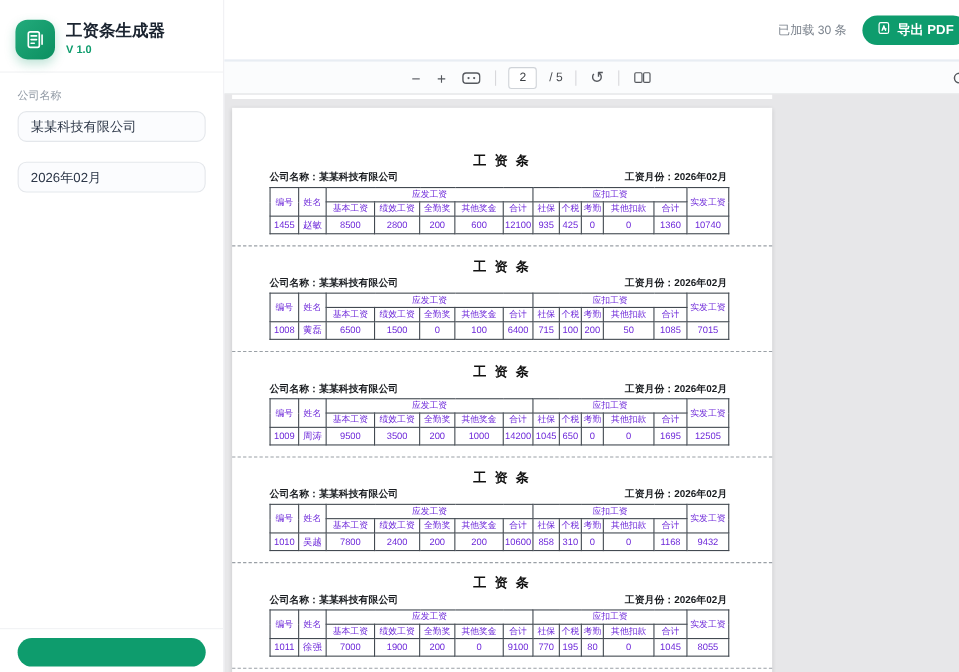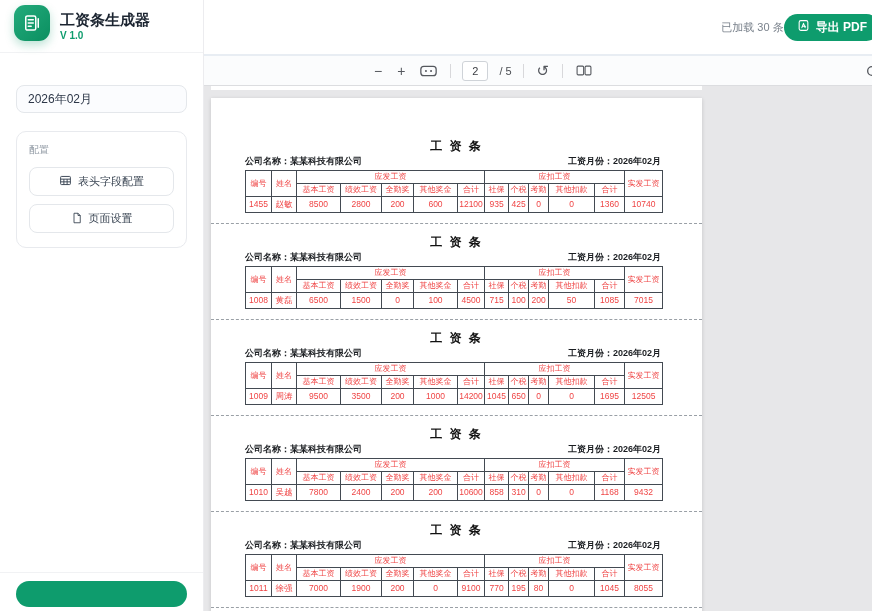--- a/index.html
+++ b/index.html
@@ -2,59 +2,59 @@
 <html><head>
 <meta charset="utf-8">
 <style>
   * { margin:0; padding:0; box-sizing:border-box; }
   html,body { background:#fff; }
   body { font-family:"Liberation Sans", sans-serif; }
   .app { position:relative; width:872px; height:611px; display:flex; overflow:hidden; background:#fff; }
 
   
   .sidebar { width:204px; flex:0 0 204px; background:#fff; border-right:1px solid #ececef; display:flex; flex-direction:column; }
-  .side-header { display:flex; align-items:flex-end; gap:10px; padding:5px 14px 11px; border-bottom:1px solid #f1f2f4; }
+  .side-header { display:flex; align-items:center; gap:10px; padding:18px 14px 11px; border-bottom:1px solid #f1f2f4; }
   .logo { width:36px; height:36px; border-radius:11px; background:linear-gradient(135deg,#23ab7c,#0b8f60); box-shadow:0 4px 10px rgba(16,150,105,.28); display:flex; align-items:center; justify-content:center; }
   .app-title { font-size:15px; font-weight:bold; color:#1b2430; line-height:1.1; }
   .app-ver { font-size:10px; font-weight:bold; color:#0e9c6d; margin-top:2px; }
   .side-body { flex:1; padding:14px 16px 0; }
   .field-label { font-size:10px; color:#8f98a3; margin-bottom:7px; }
   .text-input { display:block; width:100%; height:28px; border:1px solid #e4e7eb; border-radius:8px; background:#fbfcfe; font-size:12px; color:#2d3748; padding:0 11px; font-family:inherit; outline:none; }
   .gap16 { height:18px; }
   .config-card { margin-top:18px; border:1px solid #e8eaee; border-radius:10px; padding:11px 12px 14px; }
   .config-title { font-size:10px; color:#8f98a3; margin-bottom:10px; }
   .cfg-btn { width:100%; height:29px; border:1px solid #e4e7eb; border-radius:8px; background:#fff; font-size:11px; color:#3d4856; display:flex; align-items:center; justify-content:center; gap:6px; font-family:inherit; cursor:pointer; }
   .cfg-btn + .cfg-btn { margin-top:8px; }
   .side-footer { border-top:1px solid #f1f2f4; padding:8px 16px 0; }
   .gen-btn { width:100%; height:26px; border:none; border-radius:13px; background:#0e9c6d; cursor:pointer; }
 
   
   .main { flex:1; min-width:0; display:flex; flex-direction:column; }
   .topbar { height:54px; flex:0 0 54px; background:#fff; display:flex; align-items:center; justify-content:flex-end; position:relative; }
-  .loaded-badge { font-size:11px; color:#7a828c; }
+  .loaded-badge { font-size:11px; color:#7a828c; margin-right:14px; }
   .export-btn { height:27px; min-width:92px; margin-right:-8px; border:none; border-radius:15px; background:#0e9c6d; color:#fff; font-weight:bold; font-size:12px; display:flex; align-items:center; justify-content:center; gap:6px; padding:0 13px; font-family:inherit; cursor:pointer; }
 
   .pdftoolbar { height:32px; flex:0 0 32px; background:#fbfcfd; border-top:2px solid #e8edf3; border-bottom:1px solid #dcdde0; display:flex; align-items:center; position:relative; }
   .tb-controls { display:flex; align-items:center; gap:11px; margin-left:168px; }
   .tb-btn { background:none; border:none; color:#55585e; font-size:14px; line-height:1; cursor:pointer; padding:2px; display:flex; align-items:center; font-family:inherit; }
   .tb-sep { width:1px; height:14px; background:#d8d8db; }
   .page-input { width:26px; height:20px; border:1px solid #cfd3d8; border-radius:3px; background:#fff; text-align:center; font-size:11px; color:#3a3d42; font-family:inherit; outline:none; }
   .page-total { font-size:11px; color:#4a4d52; }
   .rotate-glyph { font-size:15px; }
   .search-btn { position:absolute; right:-9px; top:8px; background:none; border:none; cursor:pointer; }
 
   .pdfarea { flex:1; background:#e7e7e9; position:relative; overflow:hidden; }
   .prev-page { position:absolute; left:7px; top:0; width:491px; height:4px; background:#fff; }
   .pdf-page { position:absolute; left:7px; top:12px; width:491px; height:700px; background:#fff; box-shadow:0 1px 4px rgba(0,0,0,.15); padding-top:30px; }
 
   
   .slip { padding-top:12px; padding-bottom:10px; border-bottom:1px dashed #9aa0a6; }
   .slip-title { text-align:center; font-size:12px; line-height:12px; font-weight:bold; letter-spacing:2px; color:#111; margin-bottom:4px; }
   .slip-meta { width:416px; margin-left:34px; display:flex; justify-content:space-between; font-size:9px; line-height:10px; font-weight:600; color:#1a1d21; margin-bottom:4px; }
-  .slip-table { border-collapse:collapse; table-layout:fixed; width:417px; margin-left:34px; color:#ef4444; }
+  .slip-table { border-collapse:collapse; table-layout:fixed; width:417px; margin-left:34px; color:#6d28d9; }
   .slip-table td { border:1px solid #434a52; text-align:center; vertical-align:middle; padding:0; font-size:8px; height:13px; line-height:1; overflow:hidden; white-space:nowrap; }
   .slip-table tr.data-row td { height:16px; font-size:8.5px; }
 </style>
 </head>
 <body>
 
 <div class="app">
 
   <aside class="sidebar">
     <div class="side-header">
@@ -67,48 +67,26 @@
           <line x1="19.5" y1="7" x2="19.5" y2="17"></line>
         </svg>
       </div>
       <div>
         <div class="app-title">工资条生成器</div>
         <div class="app-ver">V 1.0</div>
       </div>
     </div>
 
     <div class="side-body">
+      <div class="field-label">公司名称</div>
+      <input class="text-input" type="text" value="某某科技有限公司" style="">
 
       <div class="gap16"></div>
       <input class="text-input" type="text" value="2026年02月" style="">
 
-      <div class="config-card">
-        <div class="config-title">配置</div>
-        <button class="cfg-btn">
-          <span>
-            <svg width="13" height="13" viewBox="0 0 24 24" fill="none" stroke="#3d4856" stroke-width="1.8">
-              <rect x="3" y="4.5" width="18" height="15" rx="1.5"></rect>
-              <line x1="3" y1="9.5" x2="21" y2="9.5"></line>
-              <line x1="3" y1="14.5" x2="21" y2="14.5"></line>
-              <line x1="9" y1="9.5" x2="9" y2="19.5"></line>
-              <line x1="15" y1="9.5" x2="15" y2="19.5"></line>
-            </svg>
-          </span>
-          <span>表头字段配置</span>
-        </button>
-        <button class="cfg-btn">
-          <span>
-            <svg width="12" height="12" viewBox="0 0 24 24" fill="none" stroke="#3d4856" stroke-width="1.8" stroke-linejoin="round">
-              <path d="M6 2.5h8l4.5 4.5v14.5H6z"></path>
-              <path d="M14 2.5V7h4.5"></path>
-            </svg>
-          </span>
-          <span>页面设置</span>
-        </button>
-      </div>
     </div>
 
     <div class="side-footer">
       <button class="gen-btn"></button>
     </div>
   </aside>
 
   <main class="main">
     <header class="topbar">
       <span class="loaded-badge">已加载 30 条</span>
@@ -264,21 +242,21 @@
         <td>其他扣款</td>
         <td>合计</td>
       </tr>
       <tr class="data-row">
         <td>1008</td>
         <td>黄磊</td>
         <td>6500</td>
         <td>1500</td>
         <td>0</td>
         <td>100</td>
-        <td>4500</td>
+        <td>6400</td>
         <td>715</td>
         <td>100</td>
         <td>200</td>
         <td>50</td>
         <td>1085</td>
         <td>7015</td>
       </tr>
     </tbody>
             </table>
   </section>

